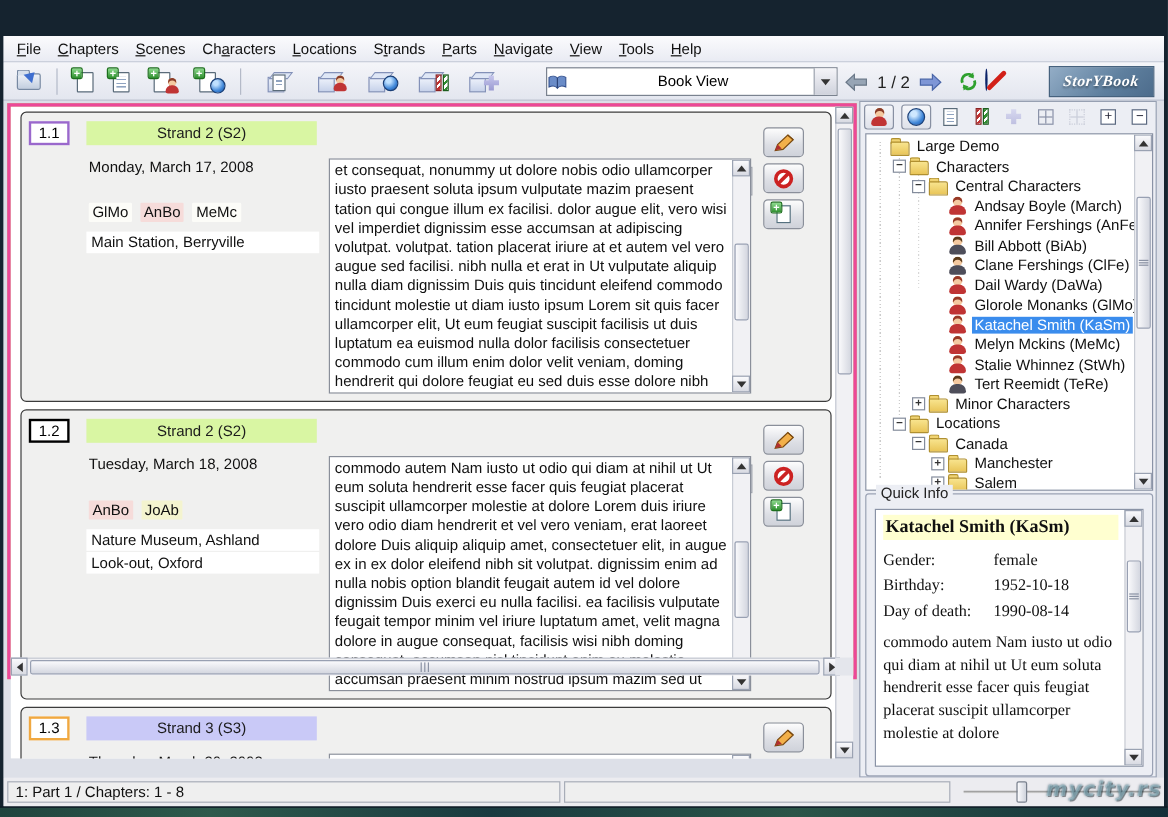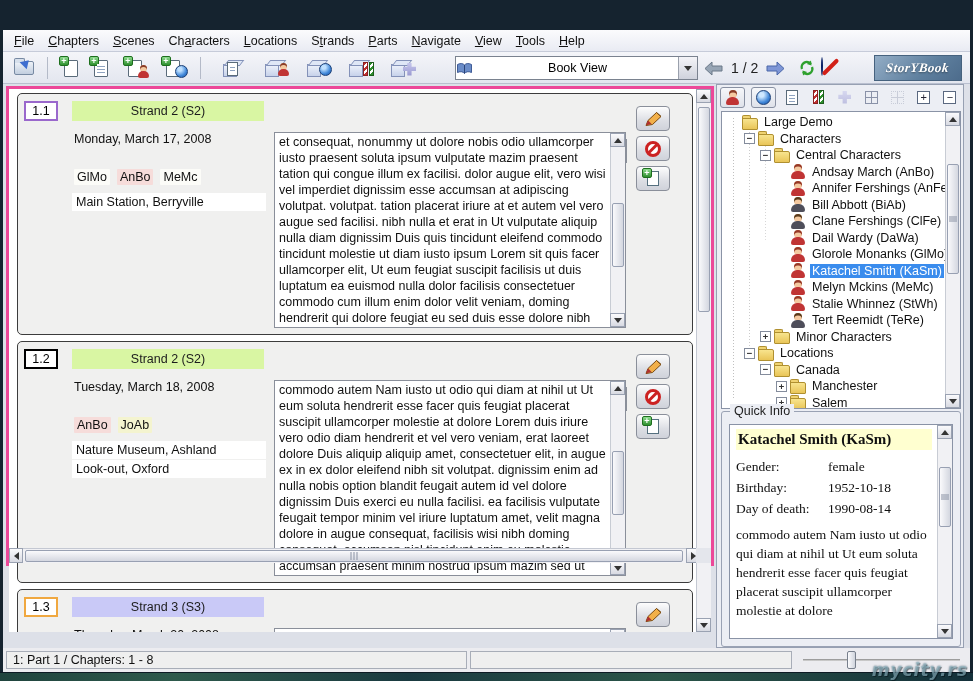--- a/index.html
+++ b/index.html
@@ -176,21 +176,21 @@
 
   
   .statusbar { position:absolute; left:0; right:0; bottom:0; height:24px; background:#ececf0; }
   .st-box { position:absolute; top:3px; height:18px; background:#efefef; border:1px solid #a8adb8; font-size:12.5px; line-height:16px; padding:0 6px; color:#101010; }
   .slider { position:absolute; left:800px; right:10px; top:11px; height:2px; background:linear-gradient(#888,#ddd); }
   .slider-handle { position:absolute; left:44px; top:-8px; width:9px; height:18px; border:1px solid #777f8c; border-radius:2px; background:linear-gradient(90deg,#fbfbfd,#cfd3dc); }
 
   
   .bottom-strip { position:absolute; left:0; right:0; bottom:0; height:9px;
     background:linear-gradient(90deg,#20443e,#2e5a4c 18%,#1a3a40 42%,#2b5548 68%,#14303a 100%); border-top:1px solid #0d1a24; }
-  .watermark { position:absolute; right:5px; bottom:1px; font:italic bold 17px "DejaVu Sans",sans-serif; letter-spacing:1px;
+  .watermark { position:absolute; right:5px; bottom:13px; font:italic bold 17px "DejaVu Sans",sans-serif; letter-spacing:1px;
     color:rgba(170,205,215,.55); text-shadow:0 0 2px rgba(0,40,60,.65), 1px 1px 0 rgba(0,0,0,.35); }
 
   svg { display:block; }
 </style>
 </head>
 <body>
 
 <div class="window">
 
 
@@ -507,21 +507,21 @@
               <div class="tree-row">
                 <span class="t-sp" style="width: 36px;"></span>
                 <span class="tgl">−</span>
                 <span class="ti folder"></span>
                 <span class="t-label">Central Characters</span>
               </div>
               <div class="tree-row">
                 <span class="t-sp" style="width: 52px;"></span>
                 <span class="tgl empty"></span>
                 <span class="ti woman"></span>
-                <span class="t-label">Andsay March (AnBo)</span>
+                <span class="t-label">Andsay Boyle (March)</span>
               </div>
               <div class="tree-row">
                 <span class="t-sp" style="width: 52px;"></span>
                 <span class="tgl empty"></span>
                 <span class="ti woman"></span>
                 <span class="t-label">Annifer Fershings (AnFe)</span>
               </div>
               <div class="tree-row">
                 <span class="t-sp" style="width: 52px;"></span>
                 <span class="tgl empty"></span>

